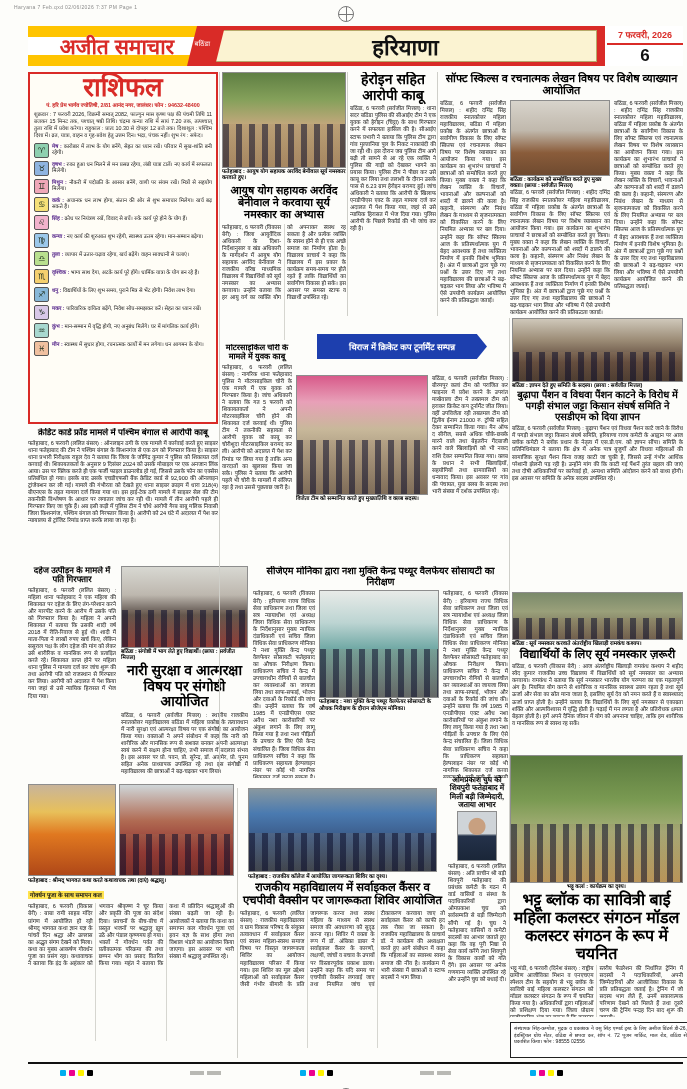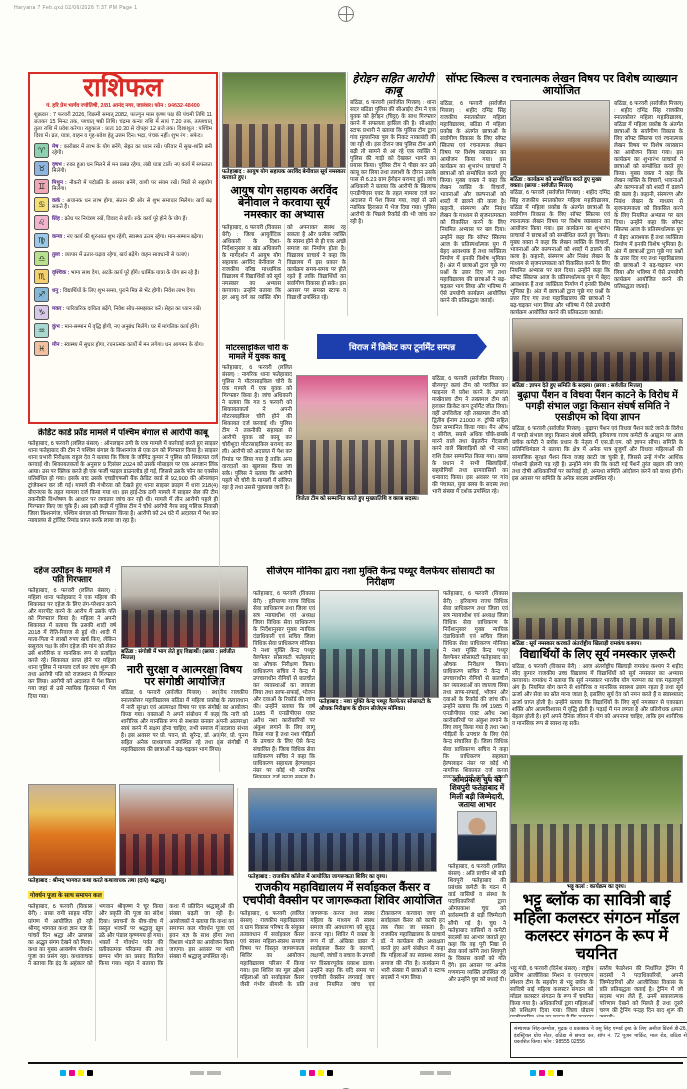--- a/index.html
+++ b/index.html
@@ -52,20 +52,35 @@
   .vline{border-left:1px solid #cfcfc9;}
 </style>
 </head>
 <body>
 
 <div id="sheet">
 
   <div class="abs printline" style="left:14px;top:4px;">Haryana 7 Feb.qxd   02/06/2026   7:37 PM   Page 1</div>
   <div class="abs reg" style="left:338px;top:6px;"></div>
 
+  <div class="abs mast" style="left:28px;top:26px;width:655px;height:40px;">
+    <div class="logo-wrap">
+      <div class="logo-stripe"></div>
+      <div class="logo-text">अजीत समाचार</div>
+      <div class="logo-slant"></div>
+      <div class="edition">बठिंडा</div>
+    </div>
+    <div class="section-box">
+      <div class="section-title">हरियाणा</div>
+    </div>
+    <div class="datebox">
+      <div class="d1">7 फरवरी, 2026</div>
+      <div class="d2">6</div>
+    </div>
+  </div>
 
   <div class="abs rbox" style="left:28px;top:72px;width:190px;height:352px;">
     <div class="rtitle">राशिफल</div>
     <div class="rsub">पं. हरि प्रेम भार्गव ज्योतिषी, 2/81 आनंद नगर, जालंधर। फोन : 94632-48400</div>
     <div class="rpanchang">शुक्रवार : 7 फरवरी 2026, विक्रमी सम्वत् 2082, फाल्गुन मास कृष्ण पक्ष की पंचमी तिथि 11 बजकर 15 मिनट तक, पश्चात् षष्ठी तिथि। चंद्रमा कन्या राशि में सायं 7.20 तक, तत्पश्चात् तुला राशि में प्रवेश करेगा। राहुकाल : प्रातः 10.30 से दोपहर 12 बजे तक। दिशाशूल : पश्चिम दिशा में। व्रत, यात्रा, वाहन व गृह-प्रवेश हेतु उत्तम दिन। भद्रा, पंचक नहीं। शुभ रंग : सफेद।</div>
     <div>
       <div class="zrow">
           <span class="zicon" style="background: rgb(143, 208, 176);">♈</span>
           <span class="ztext"><b class="zname">मेष :</b> <span>कारोबार में लाभ के योग बनेंगे, सेहत का ध्यान रखें। परिवार में सुख-शांति बनी रहेगी।</span></span>
         </div>
@@ -122,21 +137,21 @@
   </div>
 
   <div class="abs" style="left:28px;top:566px;width:88px;height:212px;">
     <div class="hl" style="font-size:8.4px;">दहेज उत्पीड़न के मामले में पति गिरफ्तार</div>
     <div class="body" style="margin-top:2px;">फतेहाबाद, 6 फरवरी (ललित बंसल) : महिला थाना फतेहाबाद ने एक महिला की शिकायत पर दहेज के लिए तंग-परेशान करने और मारपीट करने के आरोप में उसके पति को गिरफ्तार किया है। महिला ने अपनी शिकायत में बताया कि उसकी शादी वर्ष 2018 में रीति-रिवाज से हुई थी। शादी में माता-पिता ने लाखों रुपए खर्च किए, लेकिन ससुराल पक्ष के लोग दहेज की मांग को लेकर उसे शारीरिक व मानसिक रूप से प्रताड़ित करते रहे। शिकायत प्राप्त होने पर महिला थाना पुलिस ने मामला दर्ज कर जांच शुरू की तथा आरोपी पति को राजस्थान से गिरफ्तार कर लिया। आरोपी को अदालत में पेश किया गया जहां से उसे न्यायिक हिरासत में भेज दिया गया।</div>
   </div>
 
   <div class="abs" style="left:121px;top:566px;width:127px;height:212px;">
     <div class="photo crowd" style="height:82px;background:linear-gradient(180deg,#d8d8d2 0%,#bdb7ae 35%,#5a4f49 60%,#8e3030 100%);"></div>
     <div class="cap">बठिंडा : संगोष्ठी में भाग लेते हुए विद्यार्थी। (छाया : सर्वजीत मित्तल)</div>
-    <div class="hl" style="font-size:11px;margin-top:2px;">नारी सुरक्षा व आत्मरक्षा विषय पर संगोष्ठी आयोजित</div>
+    <div class="hl" style="font-size:14px;margin-top:2px;">नारी सुरक्षा व आत्मरक्षा विषय पर संगोष्ठी आयोजित</div>
     <div class="body" style="margin-top:2px;">बठिंडा, 6 फरवरी (सर्वजीत मित्तल) : स्थानीय राजकीय स्नातकोत्तर महाविद्यालय बठिंडा में महिला प्रकोष्ठ के तत्वावधान में नारी सुरक्षा एवं आत्मरक्षा विषय पर एक संगोष्ठी का आयोजन किया गया। वक्ताओं ने अपने संबोधन में कहा कि नारी को शारीरिक और मानसिक रूप से सशक्त बनकर अपनी आत्मरक्षा स्वयं करने में सक्षम होना चाहिए, तभी समाज में बदलाव संभव है। इस अवसर पर प्रो. पवन, प्रो. सुरेन्द्र, डॉ. अजमेर, प्रो. पूनम सहित अनेक प्राध्यापक उपस्थित रहे तथा इस संगोष्ठी में महाविद्यालय की छात्राओं ने बढ़-चढ़कर भाग लिया।</div>
   </div>
 
   <div class="abs" style="left:28px;top:781px;width:206px;height:278px;">
     <div style="display:flex;gap:3px;margin-top:3px;">
       <div class="photo" style="width:88px;height:92px;background:linear-gradient(180deg,#c8b49a 0%,#e8c05a 30%,#e07820 55%,#b04818 100%);"></div>
       <div class="photo crowd" style="flex:1;height:92px;background:linear-gradient(180deg,#cfd6d8 0%,#b06a52 40%,#8e2c2c 75%,#6e1f1f 100%);"></div>
     </div>
     <div class="cap" style="margin-top:1px;">फतेहाबाद : श्रीमद् भागवत कथा करते कथावाचक तथा (दाएं) श्रद्धालु।</div>
     <div style="background:#ffe34d;display:inline-block;font-size:6px;font-weight:800;padding:0 2px;margin-top:2px;">गोवर्धन पूजा के साथ समापन कल</div>
@@ -149,21 +164,21 @@
     <div class="hl" style="font-size:11px;margin-top:3px;">आयुष योग सहायक अरविंद बेनीवाल ने करवाया सूर्य नमस्कार का अभ्यास</div>
     <div class="body cols2" style="margin-top:3px;height:116px;">फतेहाबाद, 6 फरवरी (विकास बेरी) : जिला आयुर्वेदिक अधिकारी के दिशा-निर्देशानुसार व खंड अधिकारी के मार्गदर्शन में आयुष योग सहायक अरविंद बेनीवाल ने राजकीय वरिष्ठ माध्यमिक विद्यालय में विद्यार्थियों को सूर्य नमस्कार का अभ्यास करवाया। उन्होंने बताया कि हर आयु वर्ग का व्यक्ति योग को अपनाकर स्वस्थ रह सकता है और प्रत्येक व्यक्ति के स्वस्थ होने से ही एक अच्छे समाज का निर्माण होता है। विद्यालय प्राचार्य ने कहा कि विद्यालय में इस प्रकार के कार्यक्रम समय-समय पर होते रहते हैं ताकि विद्यार्थियों का सर्वांगीण विकास हो सके। इस अवसर पर समस्त स्टाफ व विद्यार्थी उपस्थित रहे।</div>
   </div>
 
   <div class="abs" style="left:222px;top:344px;width:70px;height:216px;">
     <div class="hl" style="font-size:8px;">मोटरसाइकिल चोरी के मामले में युवक काबू</div>
     <div class="body" style="margin-top:2px;">फतेहाबाद, 6 फरवरी (ललित बंसल) : नागरिक थाना फतेहाबाद पुलिस ने मोटरसाइकिल चोरी के एक मामले में एक युवक को गिरफ्तार किया है। जांच अधिकारी ने बताया कि गत 5 फरवरी को शिकायतकर्ता ने अपनी मोटरसाइकिल चोरी होने की शिकायत दर्ज करवाई थी। पुलिस टीम ने तकनीकी सहायता से आरोपी युवक को काबू कर चोरीशुदा मोटरसाइकिल बरामद कर ली। आरोपी को अदालत में पेश कर रिमांड पर लिया गया है ताकि अन्य वारदातों का खुलासा किया जा सके। पुलिस ने बताया कि आरोपी पहले भी चोरी के मामलों में संलिप्त रहा है तथा उससे पूछताछ जारी है।</div>
   </div>
 
   <div class="abs" style="left:350px;top:72px;width:86px;height:244px;">
-    <div class="hl" style="font-size:11px;font-style:italic;">हेरोइन सहित आरोपी काबू</div>
+    <div class="hl" style="font-size:14px;">हेरोइन सहित आरोपी काबू</div>
     <div class="body" style="margin-top:2px;">बठिंडा, 6 फरवरी (सर्वजीत मित्तल) : थाना सदर बठिंडा पुलिस की सीआईए टीम ने एक युवक को हेरोइन (चिट्टा) के साथ गिरफ्तार करने में सफलता हासिल की है। सीआईए स्टाफ प्रभारी ने बताया कि पुलिस टीम द्वारा गांव मुल्तानिया पुल के निकट नाकाबंदी की जा रही थी। इस दौरान जब पुलिस टीम आगे बढ़ी तो सामने से आ रहे एक व्यक्ति ने पुलिस की गाड़ी को देखकर भागने का प्रयास किया। पुलिस टीम ने पीछा कर उसे काबू कर लिया तथा तलाशी के दौरान उसके पास से 6.23 ग्राम हेरोइन बरामद हुई। जांच अधिकारी ने बताया कि आरोपी के खिलाफ एनडीपीएस एक्ट के तहत मामला दर्ज कर अदालत में पेश किया गया, जहां से उसे न्यायिक हिरासत में भेज दिया गया। पुलिस आरोपी के पिछले रिकॉर्ड की भी जांच कर रही है।</div>
   </div>
 
   <div class="abs" style="left:296px;top:318px;width:212px;height:244px;">
     <div class="banner" style="width:170px;height:25px;margin:16px auto;">थिराज में क्रिकेट कप टूर्नामैंट सम्पन्न</div>
     <div style="display:flex;gap:4px;margin-top:3px;">
       <div style="width:132px;flex:0 0 132px;">
         <div class="photo crowd" style="height:120px;background:linear-gradient(180deg,#d85a8a 0%,#e8a0b8 22%,#c8b89a 45%,#7a6a58 100%);"></div>
         <div class="cap">विजेता टीम को सम्मानित करते हुए मुख्यातिथि व क्लब सदस्य।</div>
       </div>

